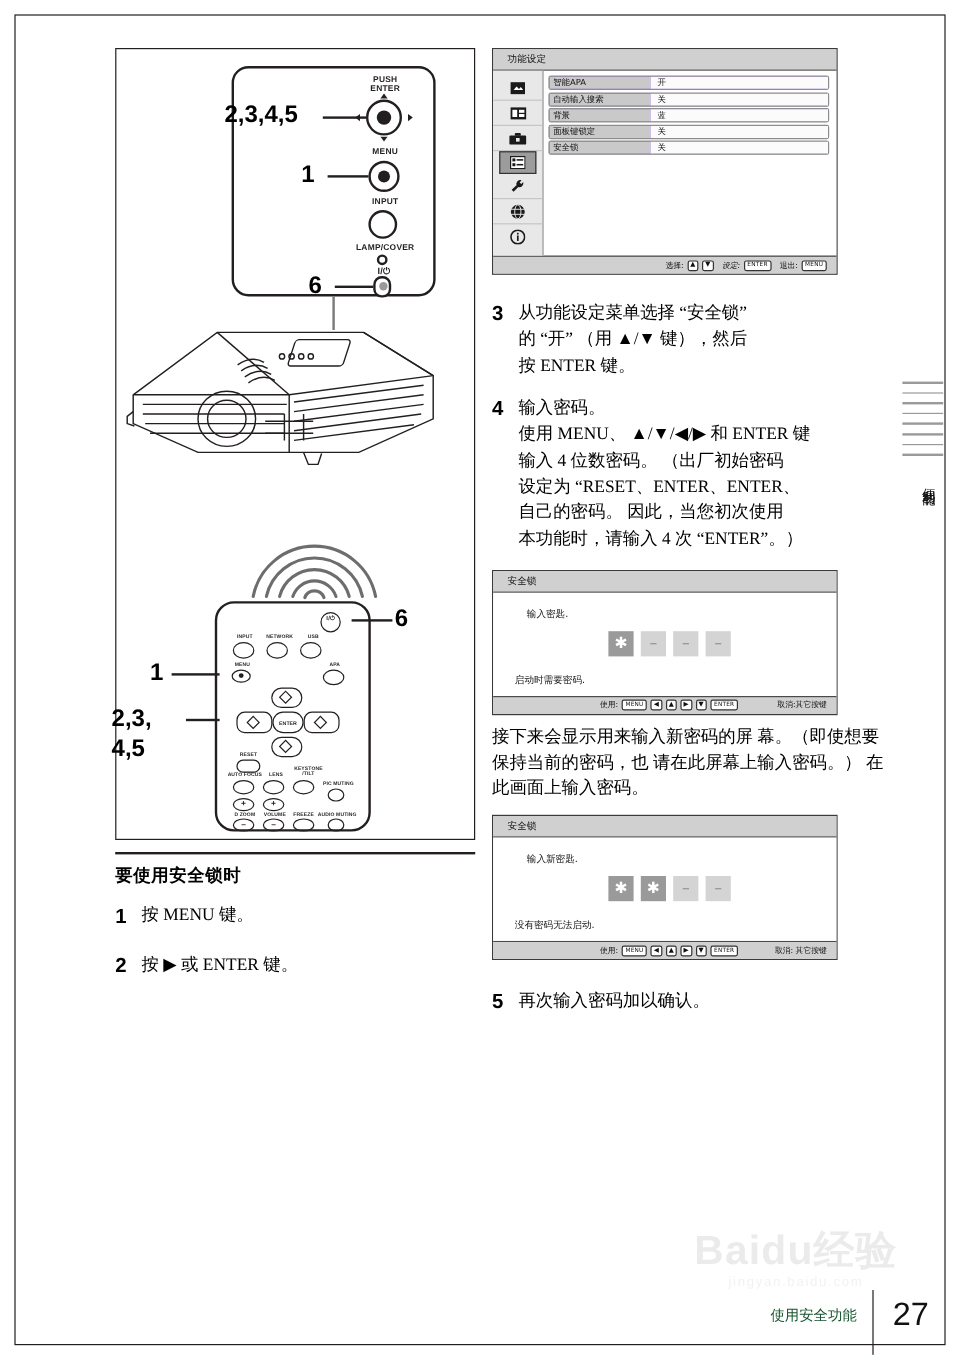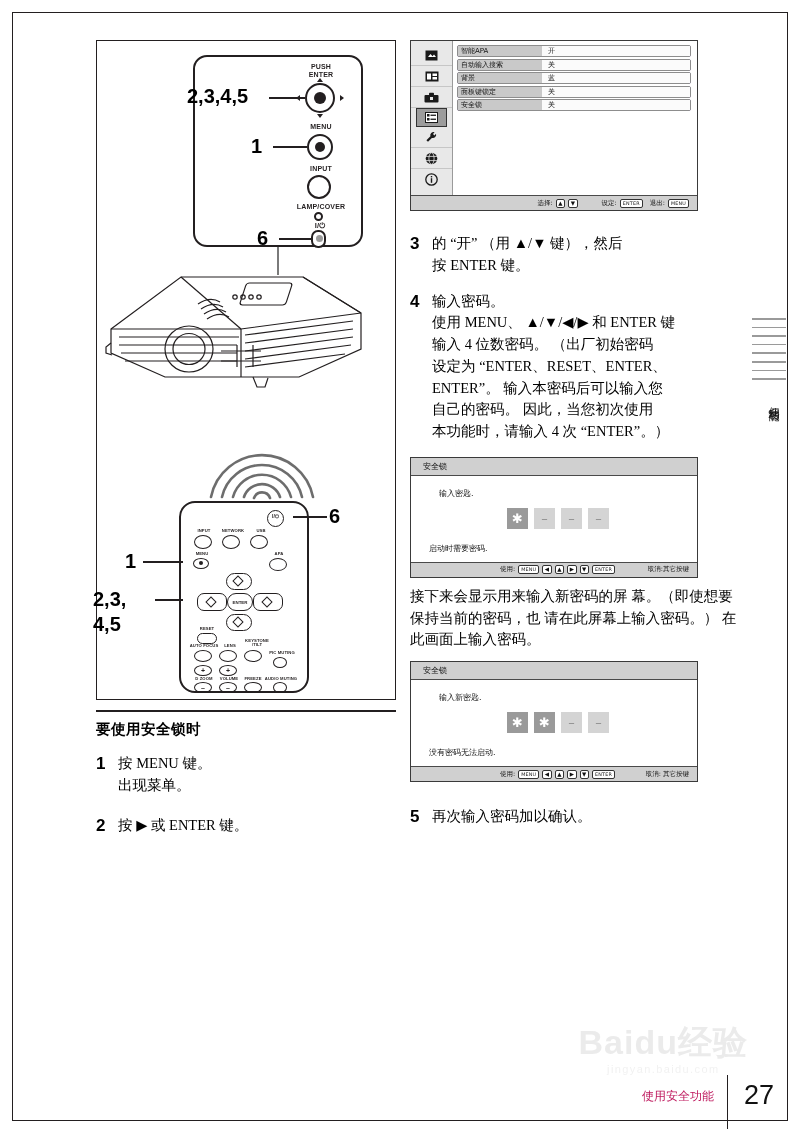--- a/index.html
+++ b/index.html
@@ -408,21 +408,21 @@
   .footer {
     position: absolute;
     left: 0; right: 0; bottom: 22px;
     height: 34px;
   }
   .footer-text {
     position: absolute;
     right: 86px; bottom: 6px;
     font-family: "DejaVu Sans", "Liberation Sans", sans-serif;
     font-size: 12px;
-    color: #be185d;
+    color: #14532d;
   }
   .footer-pageno {
     position: absolute;
     right: 26px; bottom: 0px;
     font-family: "Liberation Sans", sans-serif;
     font-size: 27px;
     color: #111;
   }
   .footer-div {
     position: absolute;
@@ -607,35 +607,35 @@
     <div class="big-num" style="left:-4px; top:546px; line-height:1.25;">2,3,<br>4,5</div>
   </div>
 
   <hr class="rule">
   <div class="sec-head">要使用安全锁时</div>
 
   <div class="step">
     <div class="step-num">1</div>
     <div class="step-body">
       <span class="sub">按 MENU 键。</span>
-      <span class="sub">出现菜单。</span>
     </div>
   </div>
 
   <div class="step" style="margin-top:18px;">
     <div class="step-num">2</div>
     <div class="step-body">
       <span class="sub">按 ▶ 或 ENTER 键。</span>
     </div>
   </div>
 </div>
 
 <div class="col-right">
 
   <div class="osd" style="width:288px;">
+    <div class="osd-title">功能设定</div>
     <div class="osd-body">
       <div class="osd-icons">
         <div class="osd-icon">
           <svg width="13" height="11" viewBox="0 0 13 11">
               <rect x="0.5" y="0.5" width="12" height="10" fill="#1a1a1a"></rect>
               <path d="M3 7 l2.5-3 2 2.2 1.5-1.8 2 2.6z" fill="#fff"></path>
             </svg>
         </div>
         <div class="osd-icon">
           <svg width="14" height="11" viewBox="0 0 14 11">
@@ -701,43 +701,43 @@
         <div class="osd-row">
           <div class="k">安全锁</div>
           <div class="v">关</div>
         </div>
       </div>
     </div>
     <div class="osd-foot">
       <span>选择:</span>
       <span class="keycap sq">▲</span>
       <span class="keycap sq">▼</span>
-      <span style="margin-left:21px;">设定:</span>
+      <span style="margin-left:4px;font-style:italic;">设定:</span>
       <span class="keycap">ENTER</span>
       <span style="margin-left:4px;">退出:</span>
       <span class="keycap">MENU</span>
     </div>
   </div>
 
   <div class="step" style="margin-top:22px;">
     <div class="step-num">3</div>
     <div class="step-body">
+      <span class="sub">从功能设定菜单选择 “安全锁”</span>
       <span class="sub">的 “开”     （用 ▲/▼ 键），然后</span>
       <span class="sub">按 ENTER 键。</span>
     </div>
   </div>
 
   <div class="step" style="margin-top:14px;">
     <div class="step-num">4</div>
     <div class="step-body">
       <span class="sub">输入密码。</span>
       <span class="sub">使用 MENU、 ▲/▼/◀/▶ 和 ENTER 键</span>
       <span class="sub">输入 4 位数密码。 （出厂初始密码</span>
-      <span class="sub">设定为 “ENTER、RESET、ENTER、</span>
-      <span class="sub">ENTER”。 输入本密码后可以输入您</span>
+      <span class="sub">设定为 “RESET、ENTER、ENTER、</span>
       <span class="sub">自己的密码。 因此，当您初次使用</span>
       <span class="sub">本功能时，请输入 4 次 “ENTER”。）</span>
     </div>
   </div>
 
   <div class="dlg" style="width:288px; margin-top:12px;">
     <div class="dlg-title">安全锁</div>
     <div class="dlg-body">
       <div class="dlg-prompt">输入密匙.</div>
       <div class="slots">

